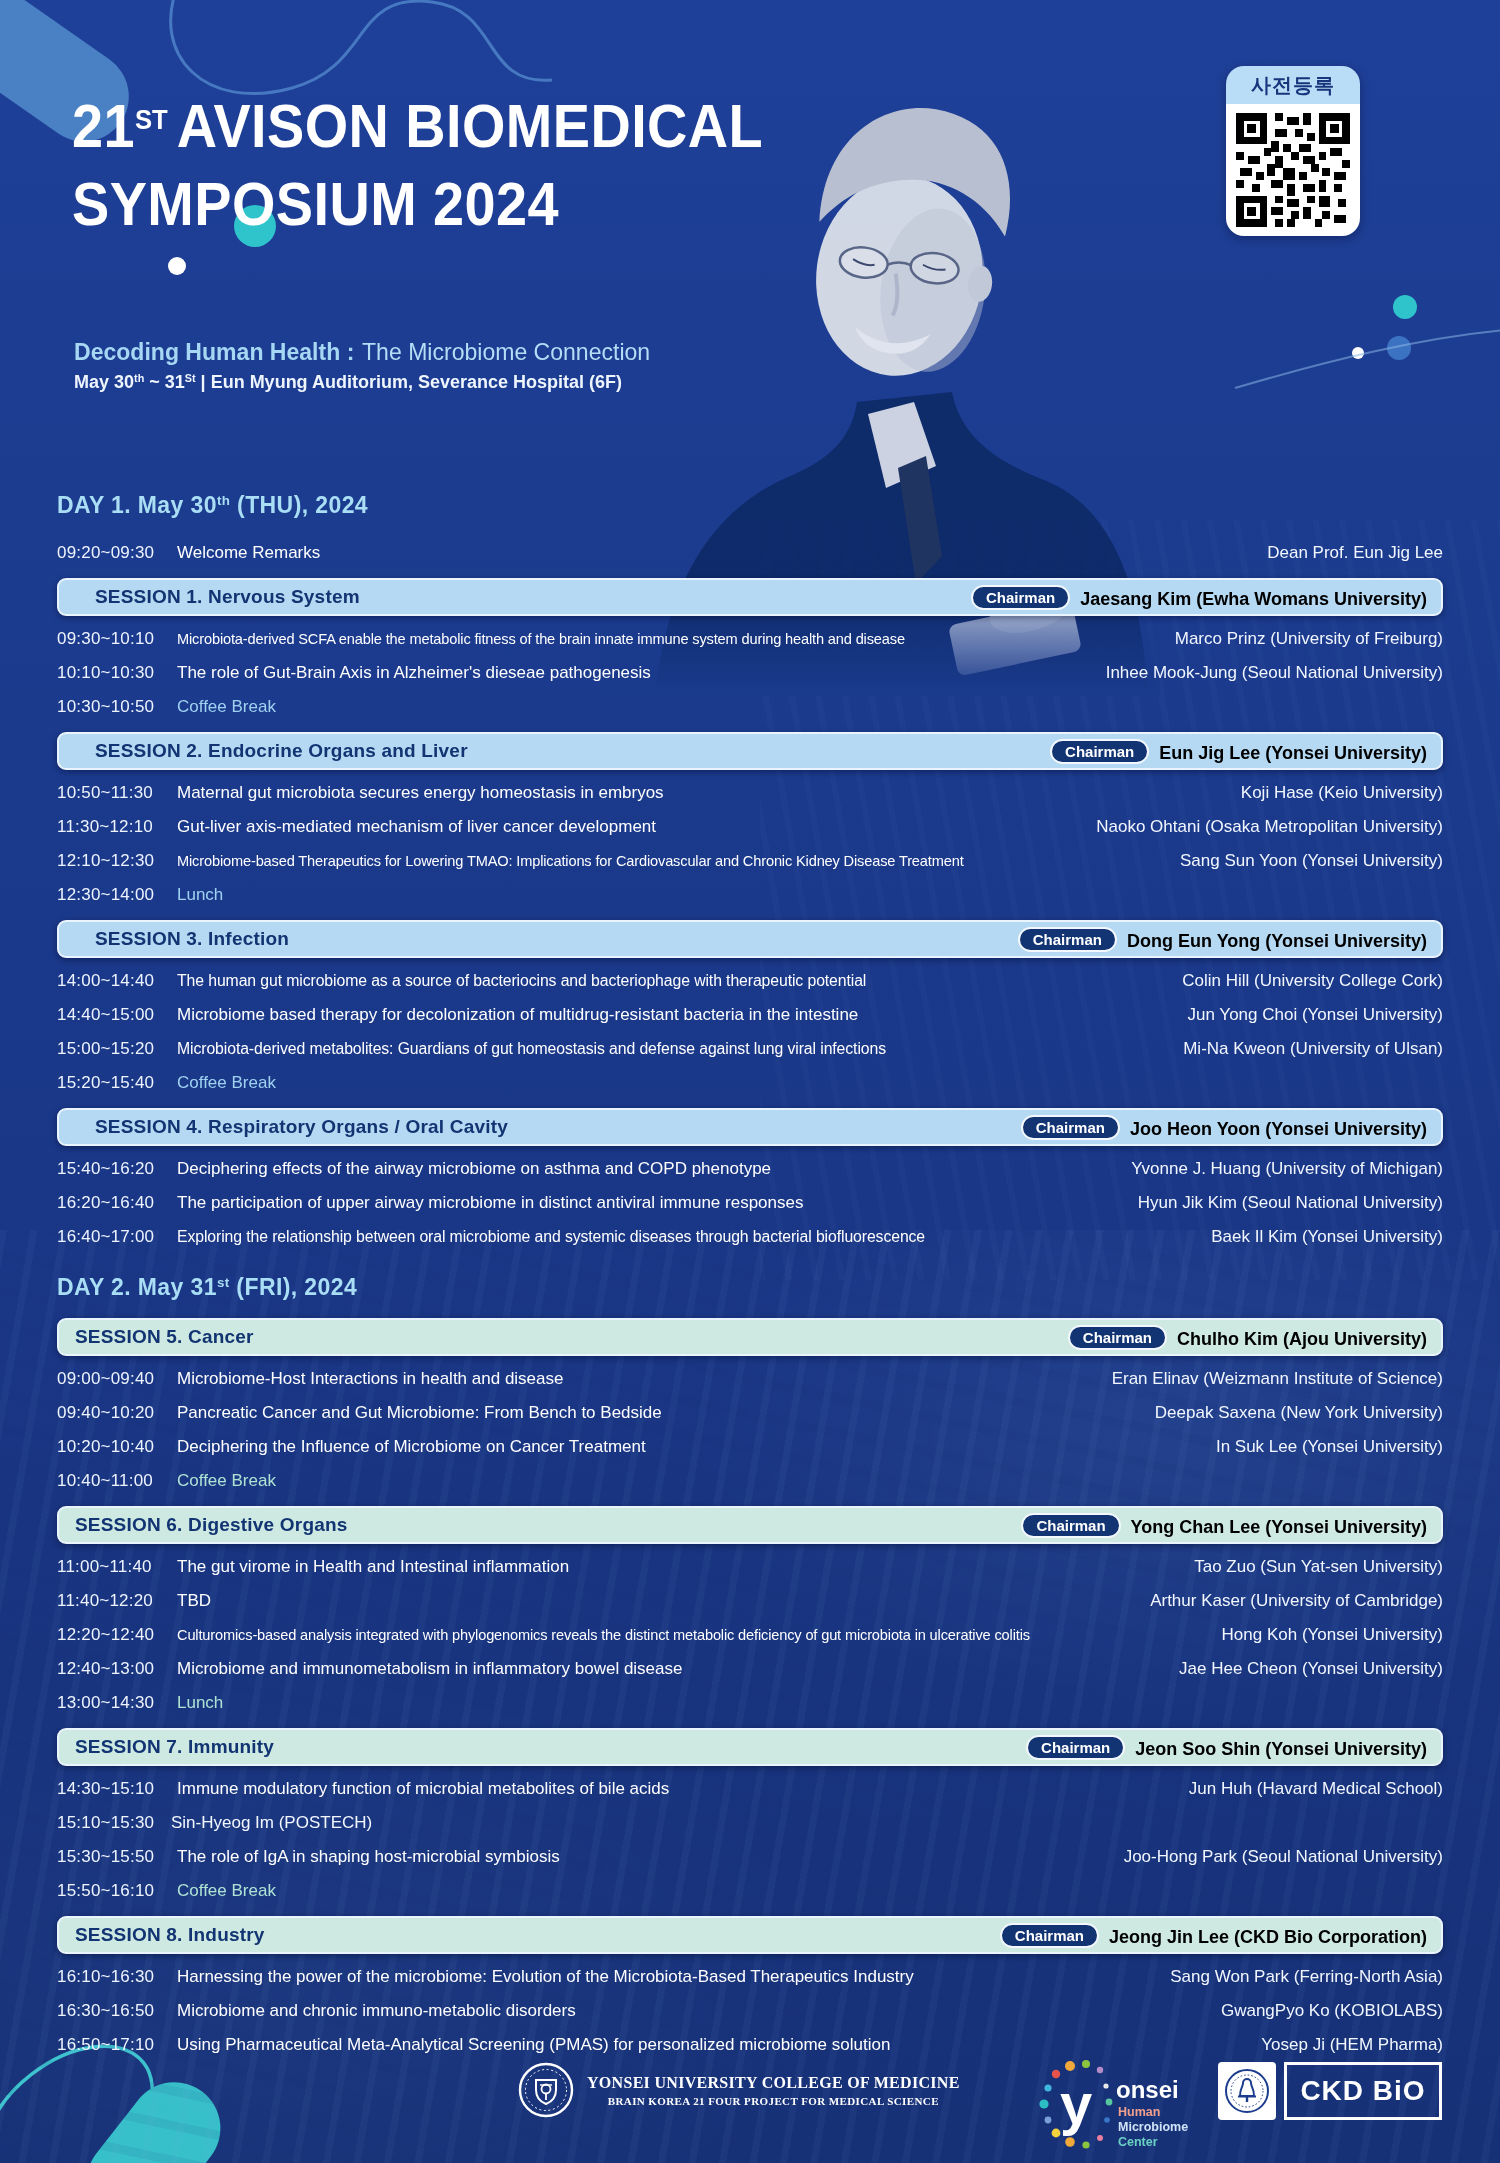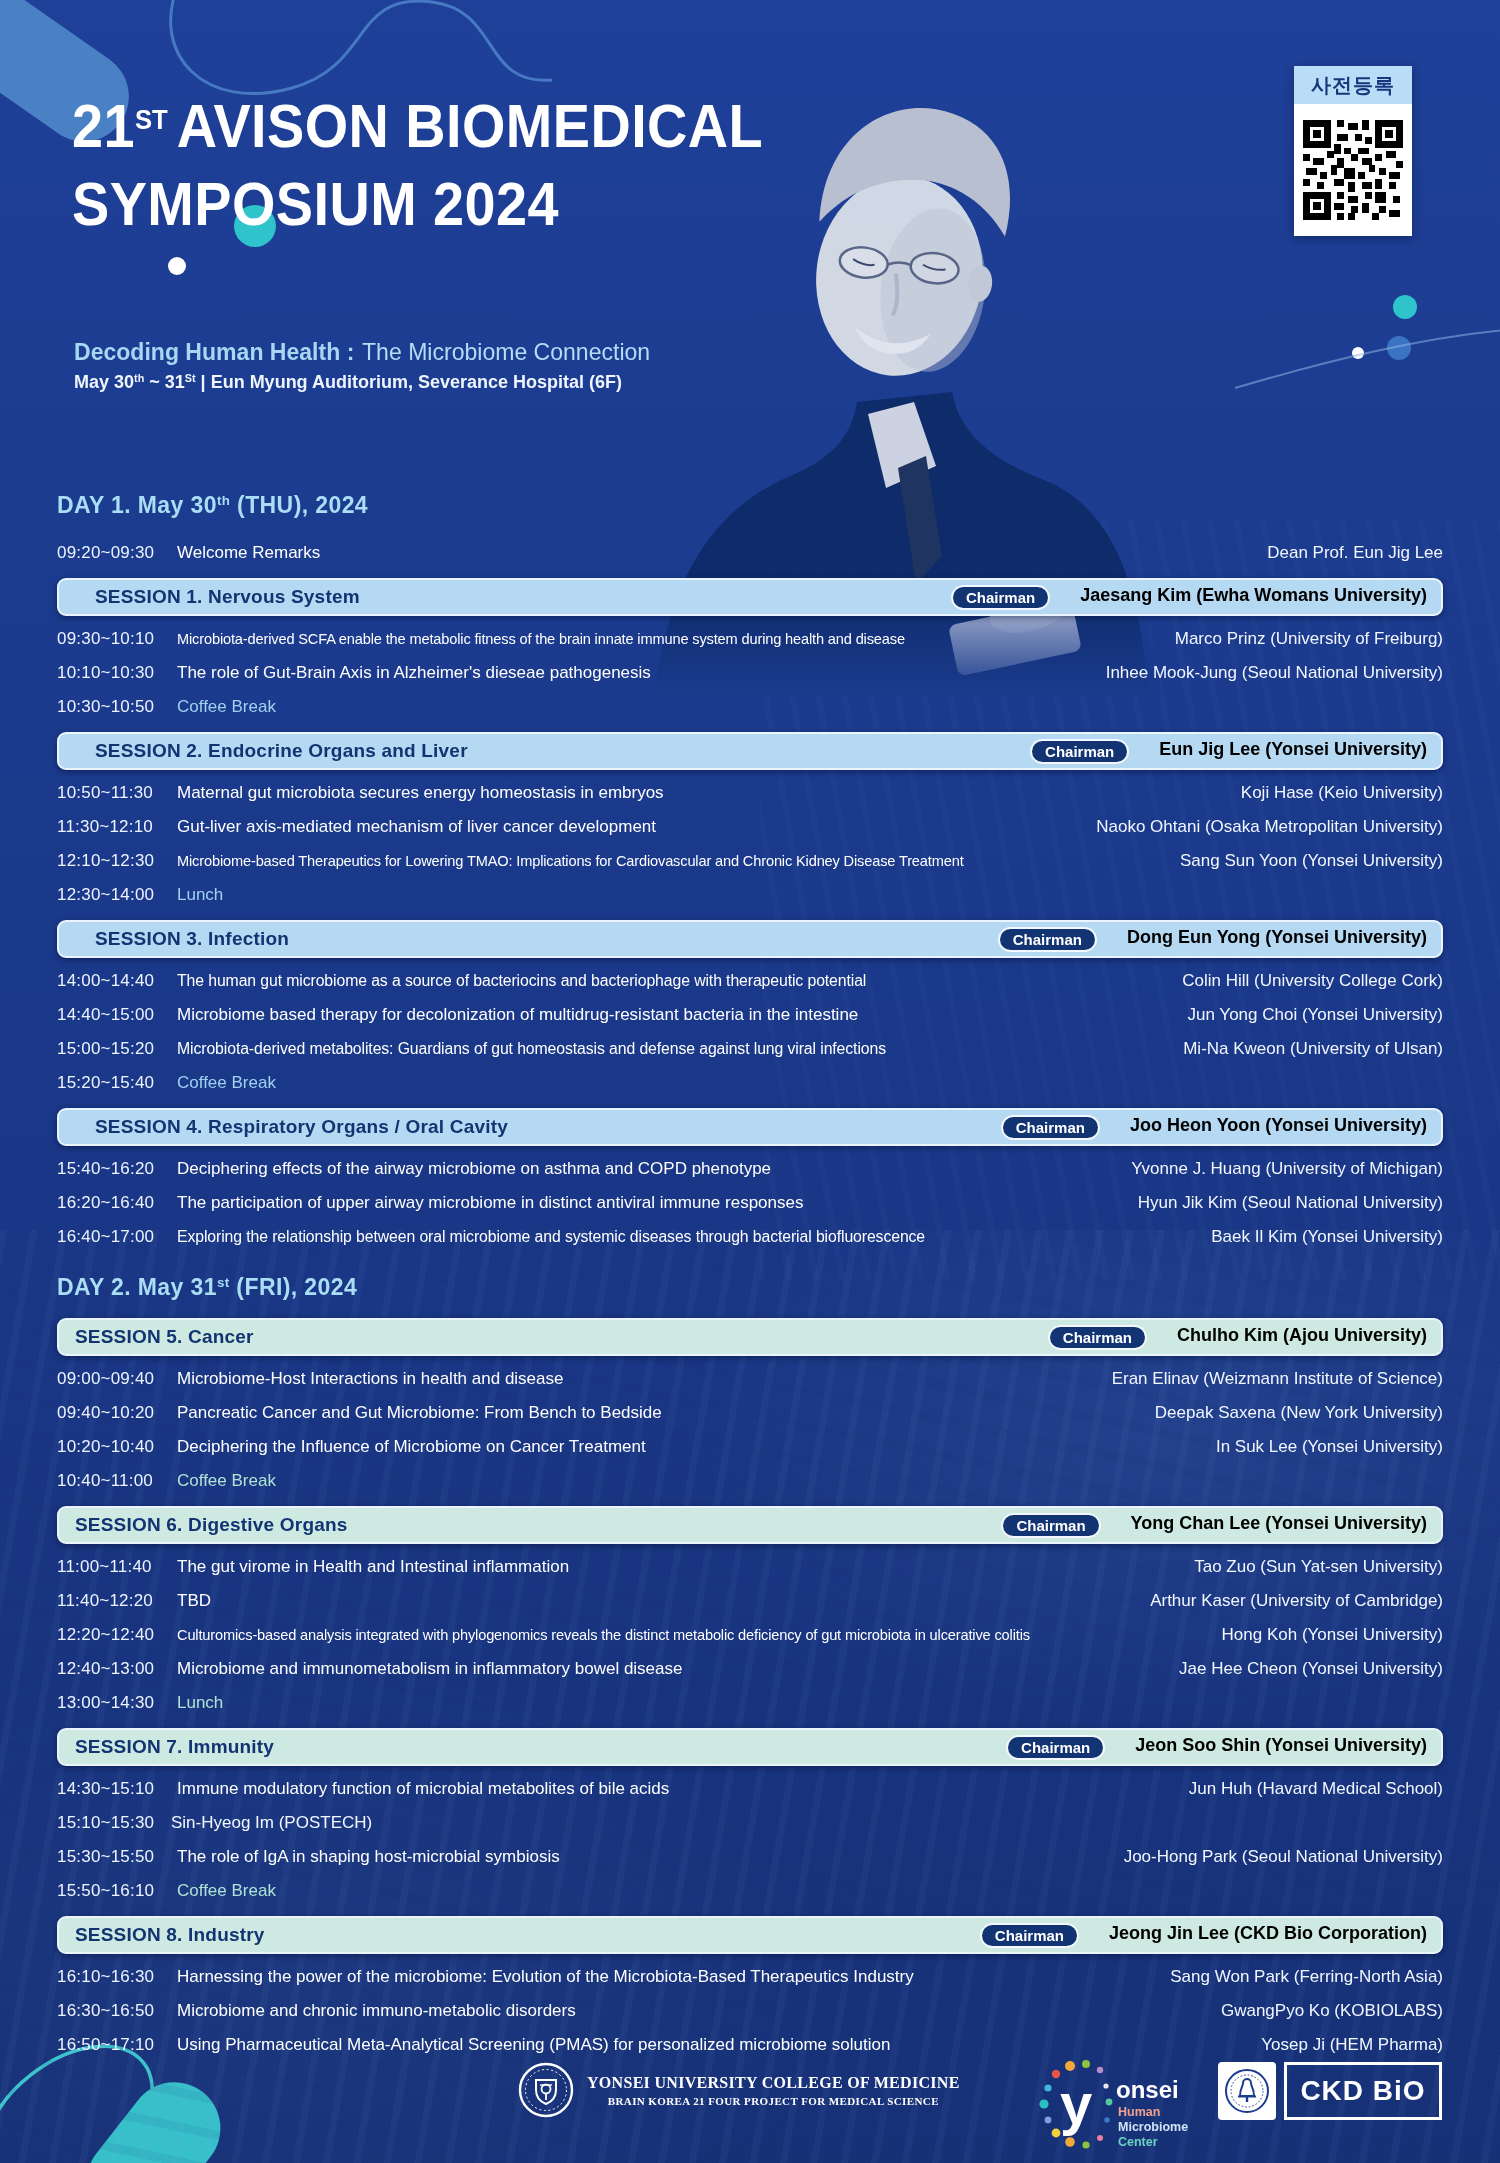--- a/index.html
+++ b/index.html
@@ -12,21 +12,21 @@
   .photo-overlay{position:absolute;left:0;right:0;top:1230px;bottom:0;z-index:1;opacity:.55;
      background:
        repeating-linear-gradient(100deg, rgba(130,170,225,.10) 0 7px, rgba(0,0,0,0) 7px 30px),
        repeating-linear-gradient(12deg, rgba(25,50,120,.16) 0 9px, rgba(0,0,0,0) 9px 34px),
        radial-gradient(700px 420px at 78% 22%, rgba(120,160,220,.20), rgba(0,0,0,0) 70%),
        radial-gradient(800px 500px at 20% 80%, rgba(90,130,200,.14), rgba(0,0,0,0) 70%);}
   .photo-overlay2{position:absolute;left:760px;right:0;top:520px;height:760px;z-index:1;opacity:.25;
      background:repeating-linear-gradient(80deg, rgba(140,175,230,.12) 0 6px, rgba(0,0,0,0) 6px 26px);}
   .portrait{left:600px;top:36px;z-index:2;opacity:.94;}
   
-  .qr-box{position:absolute;left:1294px;top:66px;width:118px;z-index:4;border-radius:0;overflow:hidden;
+  .qr-box{position:absolute;left:1226px;top:66px;width:134px;z-index:4;border-radius:18px;overflow:hidden;
           box-shadow:0 3px 10px rgba(0,10,40,.35);}
   .qr-head{height:38px;background:#b9ddf6;color:#16357c;font-weight:bold;font-size:20px;
            display:flex;align-items:center;justify-content:center;letter-spacing:1px;}
   .qr-body{background:#ffffff;padding:9px;display:flex;align-items:center;justify-content:center;}
   
   .header{position:absolute;left:0;top:0;width:100%;z-index:3;}
   .h1{position:absolute;left:72px;top:80px;color:#ffffff;font-weight:bold;font-size:62px;
       line-height:78px;letter-spacing:.5px;transform:scaleX(.9);transform-origin:left top;white-space:nowrap;}
   .h1 .sup{font-size:.46em;vertical-align:.62em;letter-spacing:0;margin-right:10px;}
   .subtitle{position:absolute;left:74px;top:338px;font-size:24px;color:#a6d8f4;white-space:nowrap;
@@ -47,21 +47,21 @@
   .talk.semi{font-size:15.8px;letter-spacing:-.1px;}
   .spk{flex:none;margin-left:14px;color:#f2f7ff;white-space:nowrap;}
   .day1 .row.break .talk{color:#9fd2f1;}
   .day2 .row.break .talk{color:#aee3d4;}
   .session-bar{height:34px;margin:8px 0 6px;border-radius:9px;display:flex;align-items:center;
                justify-content:space-between;padding:0 10px 0 16px;border:2px solid #eaf4fc;
                box-shadow:0 2px 6px rgba(0,10,45,.45);}
   .day1 .session-bar{background:#b5d9f2;padding-left:36px;}
   .day2 .session-bar{background:#cde9e2;}
   .session-title{color:#123472;font-weight:bold;font-size:19px;letter-spacing:.2px;}
-  .chair{display:flex;align-items:flex-start;gap:20px;}
+  .chair{display:flex;align-items:flex-end;}
   .pill{background:#123472;color:#ffffff;font-weight:bold;font-size:15px;border-radius:15px;
         padding:3px 13px;border:2px solid #f2f8fd;line-height:1;}
   .chair-name{color:#000000;font-weight:bold;font-size:18px;margin-left:10px;margin-right:4px;white-space:nowrap;}
   
   .footer{position:absolute;left:0;top:2046px;width:1500px;height:117px;z-index:4;}
   .f-yonsei{position:absolute;left:518px;top:16px;display:flex;align-items:center;}
   .f-text{margin-left:13px;color:#ffffff;font-family:"Liberation Serif",serif;text-align:center;}
   .f-line1{font-size:16px;font-weight:bold;letter-spacing:.3px;}
   .f-line2{font-size:11px;font-weight:bold;letter-spacing:.4px;margin-top:3px;}
   .f-yhmc{position:absolute;left:1034px;top:4px;}

